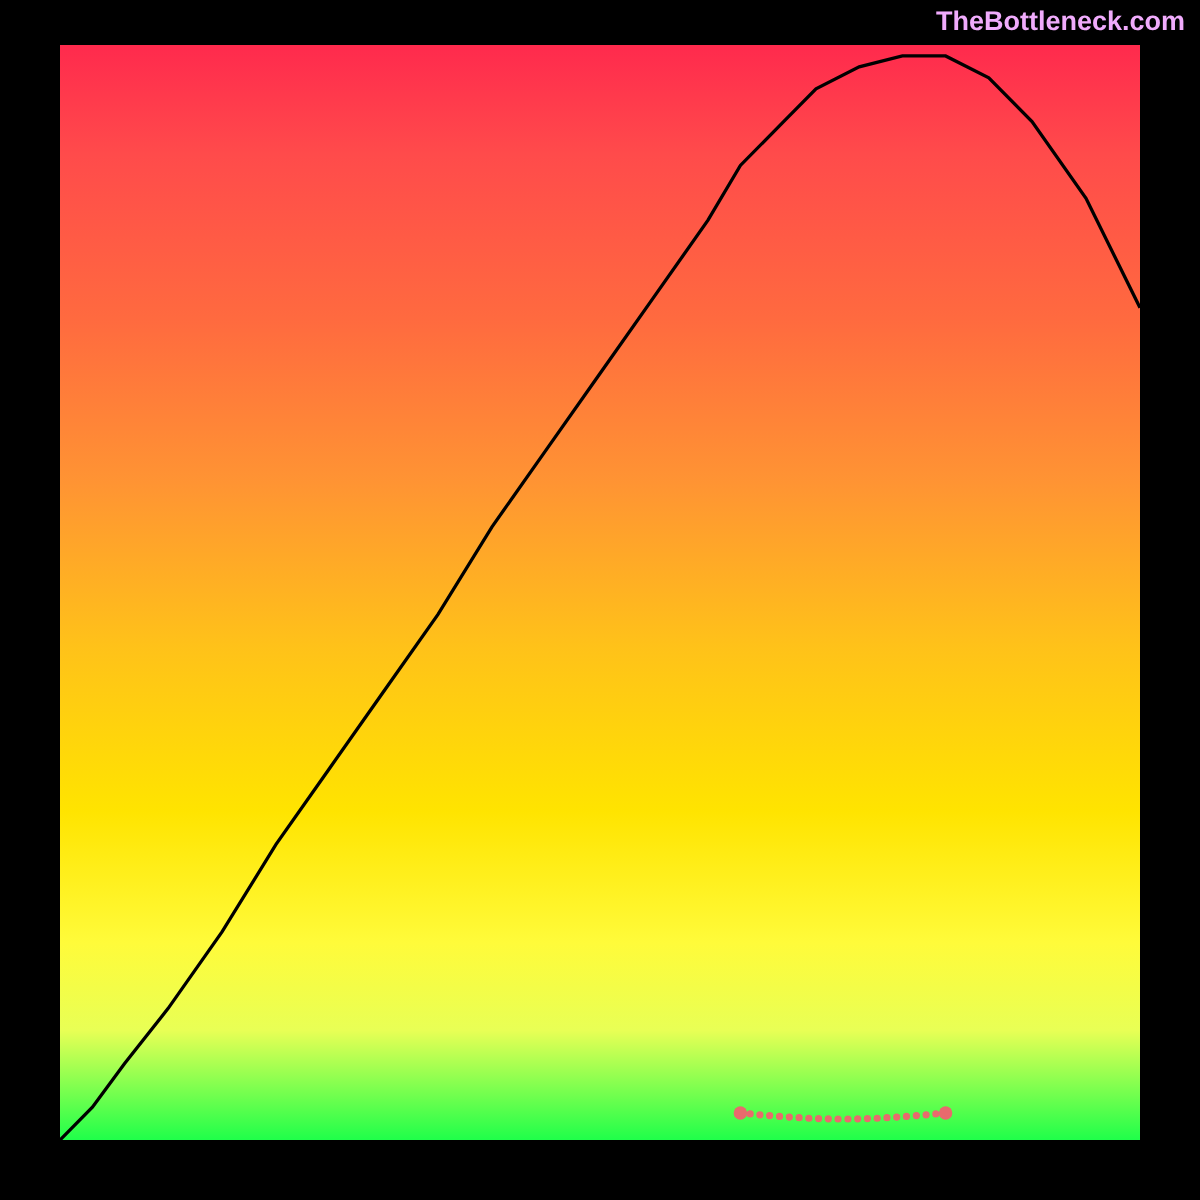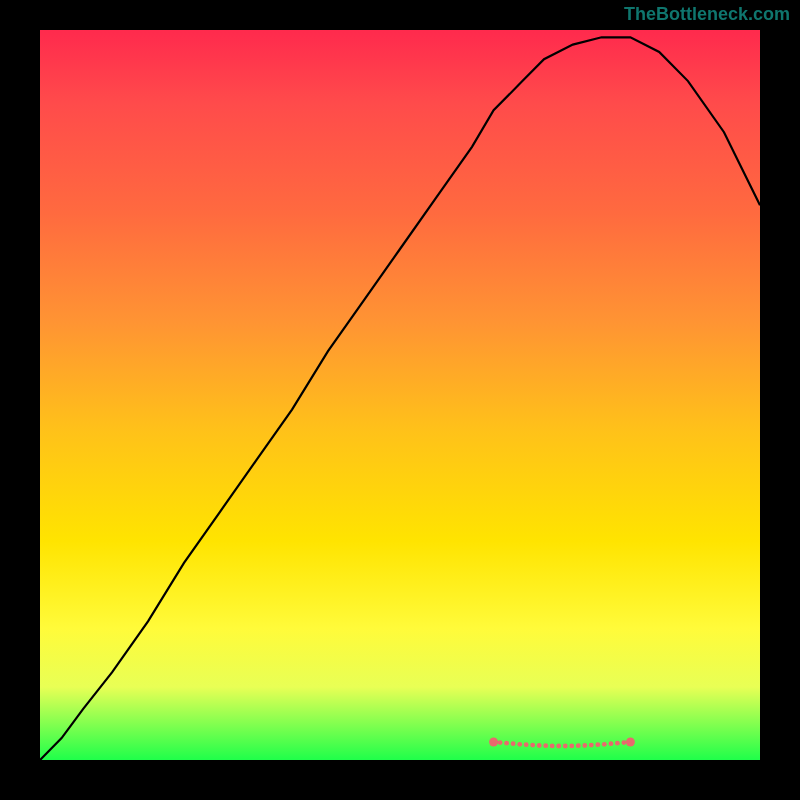--- a/index.html
+++ b/index.html
@@ -9,21 +9,21 @@
     width: 800px;
     height: 800px;
     overflow: hidden;
     position: relative;
     font-family: Arial, Helvetica, sans-serif;
   }
   .attribution {
     position: absolute;
     top: 4px;
     right: 10px;
-    color: #0f766e;
+    color: #f0abfc;
     font-size: 18px;
     font-weight: 600;
     z-index: 10;
   }
   .plot-area {
     position: absolute;
     left: 40px;
     top: 30px;
     width: 720px;
     height: 730px;

